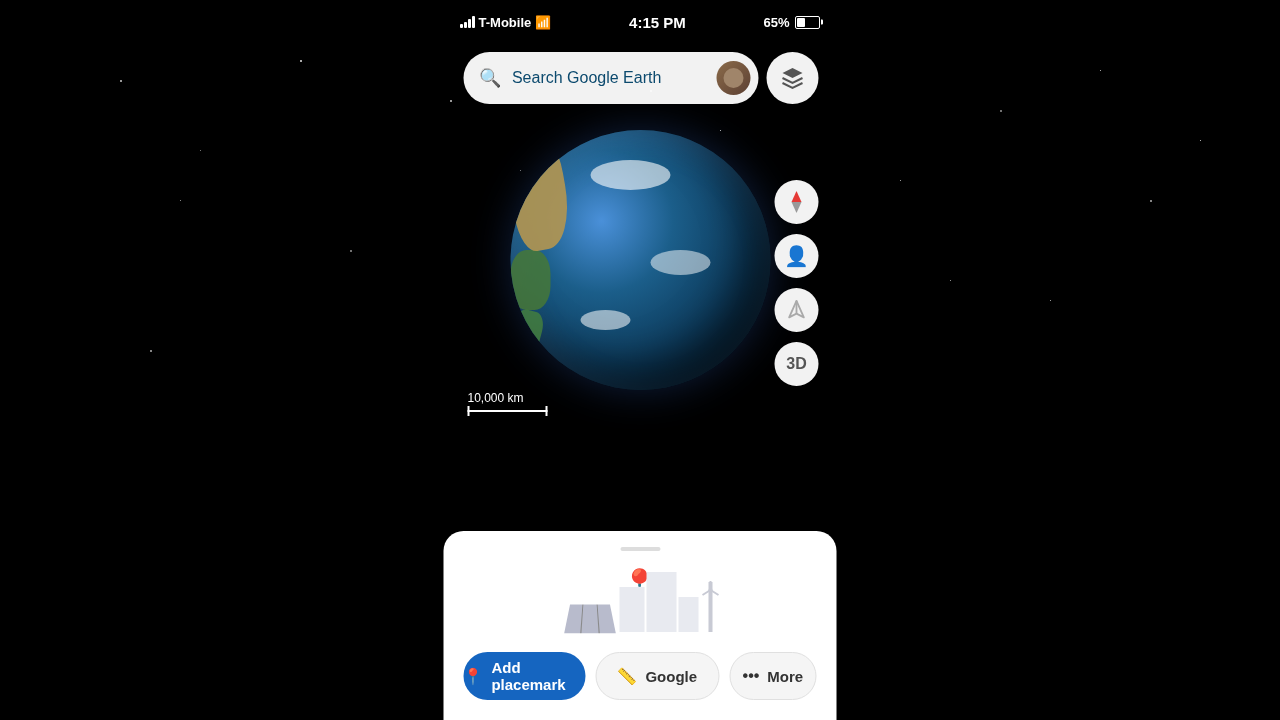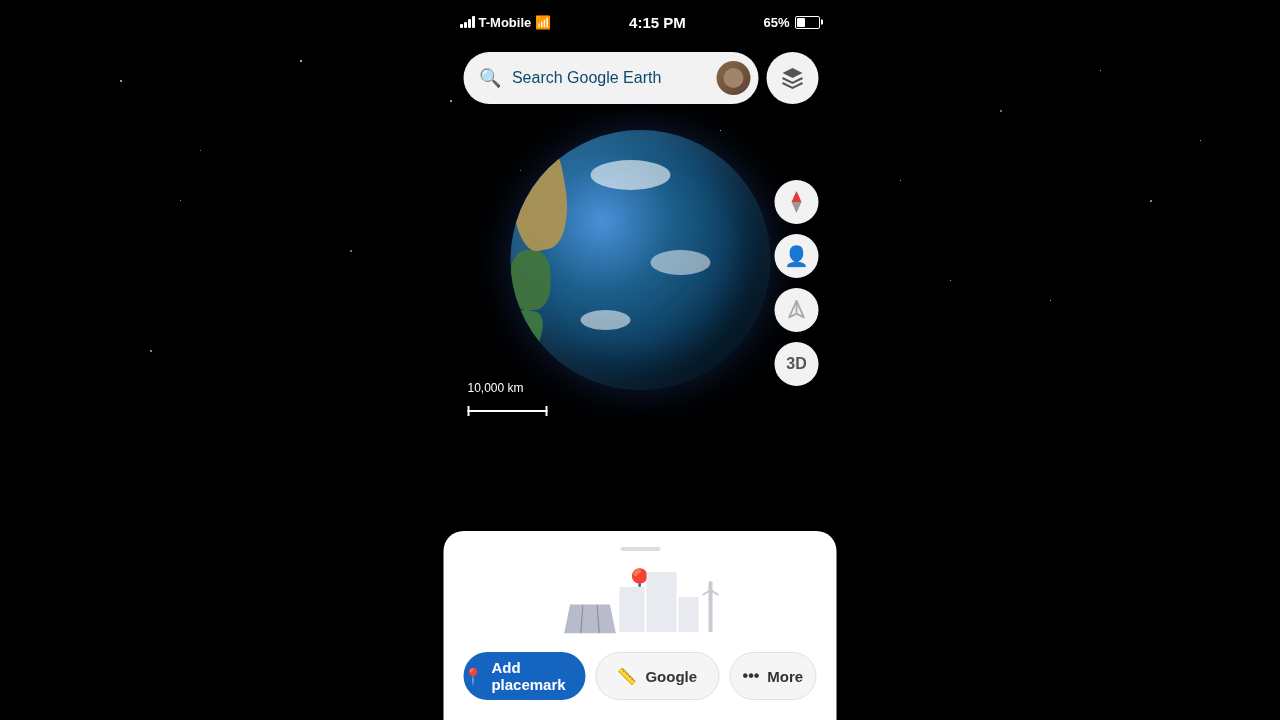--- a/index.html
+++ b/index.html
@@ -288,21 +288,21 @@
       bottom: 308px;
       left: 24px;
       display: flex;
       flex-direction: column;
       align-items: flex-start;
     }
 
     .scale-label {
       color: #fff;
       font-size: 12px;
-      margin-bottom: 15px;
+      margin-bottom: 5px;
     }
 
     .scale-line {
       width: 80px;
       height: 2px;
       background: #fff;
       position: relative;
     }
 
     .scale-line::before {

